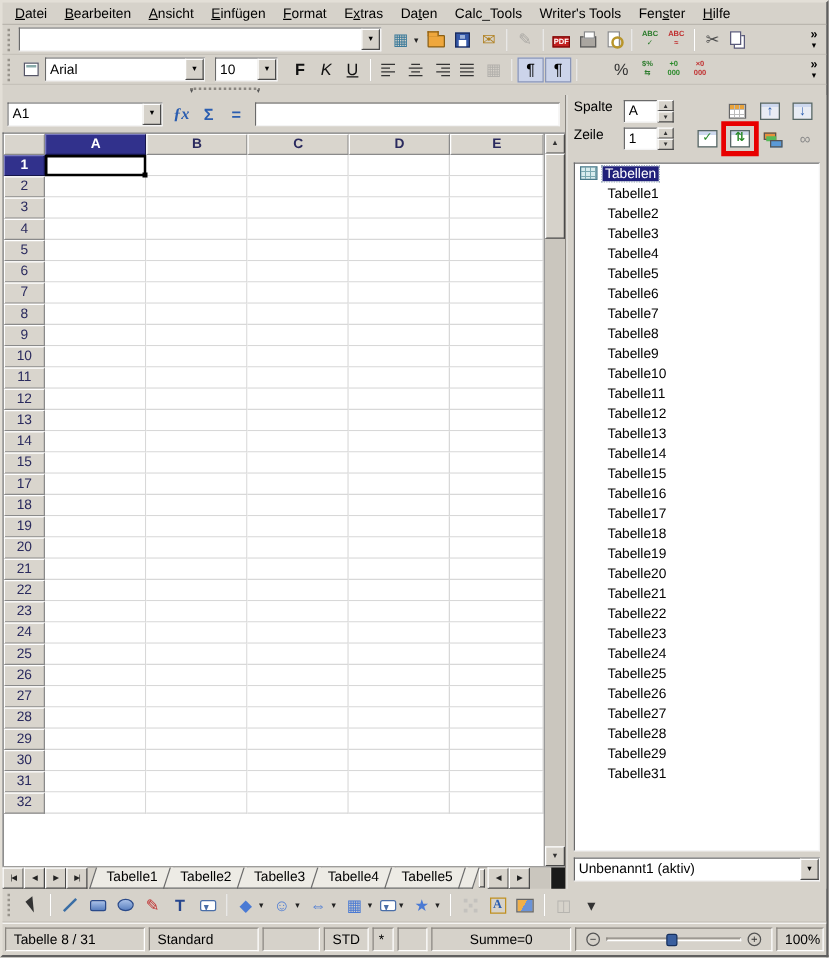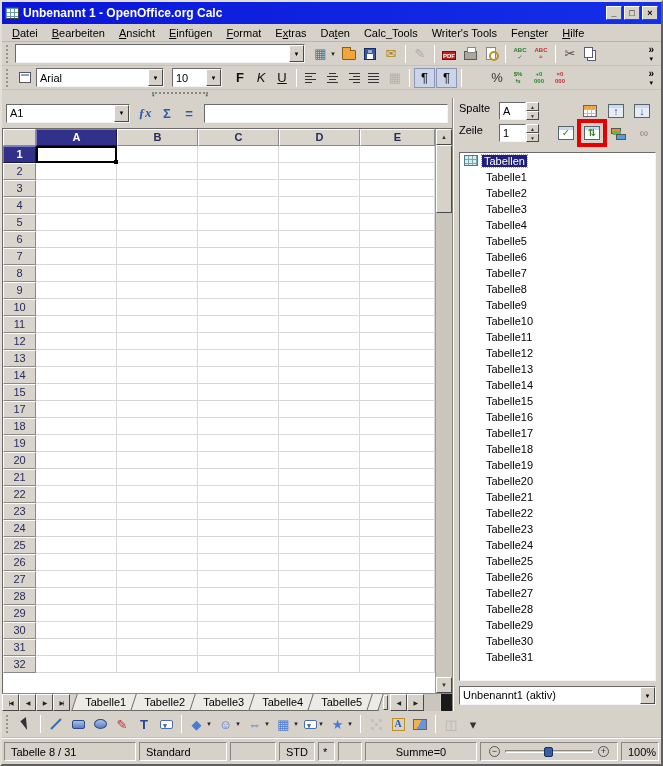--- a/index.html
+++ b/index.html
@@ -138,29 +138,20 @@
 .ztrack{flex:1;height:3px;border:1px solid;border-color:#8a8680 #fff #fff #8a8680;position:relative}
 .zthumb{position:absolute;left:44%;top:-4px;width:9px;height:10px;background:#3a5f9e;border:1px solid #16305e;border-radius:2px}
 .drawbar{height:27px}
 u{text-decoration:underline}
 </style>
 </head>
 <body>
 
 <div class="window">
 
-  <div class="titlebar">
-    <div class="title-icon"></div>
-    <div class="title-text">Unbenannt 1 - OpenOffice.org Calc</div>
-    <div class="winbtns" id="winbtns">
-        <div class="winbtn">_</div>
-        <div class="winbtn">□</div>
-        <div class="winbtn">×</div>
-      </div>
-  </div>
 
   <div class="menubar" id="menubar">
       <span class="menu-item"><u>D</u>atei</span>
       <span class="menu-item"><u>B</u>earbeiten</span>
       <span class="menu-item"><u>A</u>nsicht</span>
       <span class="menu-item"><u>E</u>infügen</span>
       <span class="menu-item"><u>F</u>ormat</span>
       <span class="menu-item">E<u>x</u>tras</span>
       <span class="menu-item">Da<u>t</u>en</span>
       <span class="menu-item">Calc_Tools</span>
@@ -733,21 +724,20 @@
           <div class="nitem">Tabelle20</div>
           <div class="nitem">Tabelle21</div>
           <div class="nitem">Tabelle22</div>
           <div class="nitem">Tabelle23</div>
           <div class="nitem">Tabelle24</div>
           <div class="nitem">Tabelle25</div>
           <div class="nitem">Tabelle26</div>
           <div class="nitem">Tabelle27</div>
           <div class="nitem">Tabelle28</div>
           <div class="nitem">Tabelle29</div>
-          <div class="nitem">Tabelle30</div>
           <div class="nitem">Tabelle31</div>
         </div>
       <div class="navcombo">
         <span class="val">Unbenannt1 (aktiv)</span>
         <div class="cbtn">▼</div>
       </div>
     </div>
   </div>
 
   <div class="toolbar drawbar">
@@ -814,21 +804,21 @@
         <div class="tbtn disabled">
           <span class="tico i-extrusion" style="color: rgb(144, 144, 144);">◫</span>
         </div>
         <div class="tbtn">
           <span class="tico i-toolbar-options" style="color: rgb(51, 51, 51);">▾</span>
         </div>
       </span>
   </div>
 
   <div class="statusbar">
-    <div class="scell" style="width:132px">Tabelle 8 / 31</div>
+    <div class="scell" style="width:112px">Tabelle 8 / 31</div>
     <div class="scell" style="width:88px">Standard</div>
     <div class="scell" style="width:46px"></div>
     <div class="scell" style="width:36px">STD</div>
     <div class="scell" style="width:17px;padding:0 4px">*</div>
     <div class="scell" style="width:24px"></div>
     <div class="scell" style="width:112px;justify-content:center">Summe=0</div>
     <div class="scell zoomcell">
       <div class="zbtn">−</div>
       <div class="ztrack">
           <div class="zthumb"></div>

